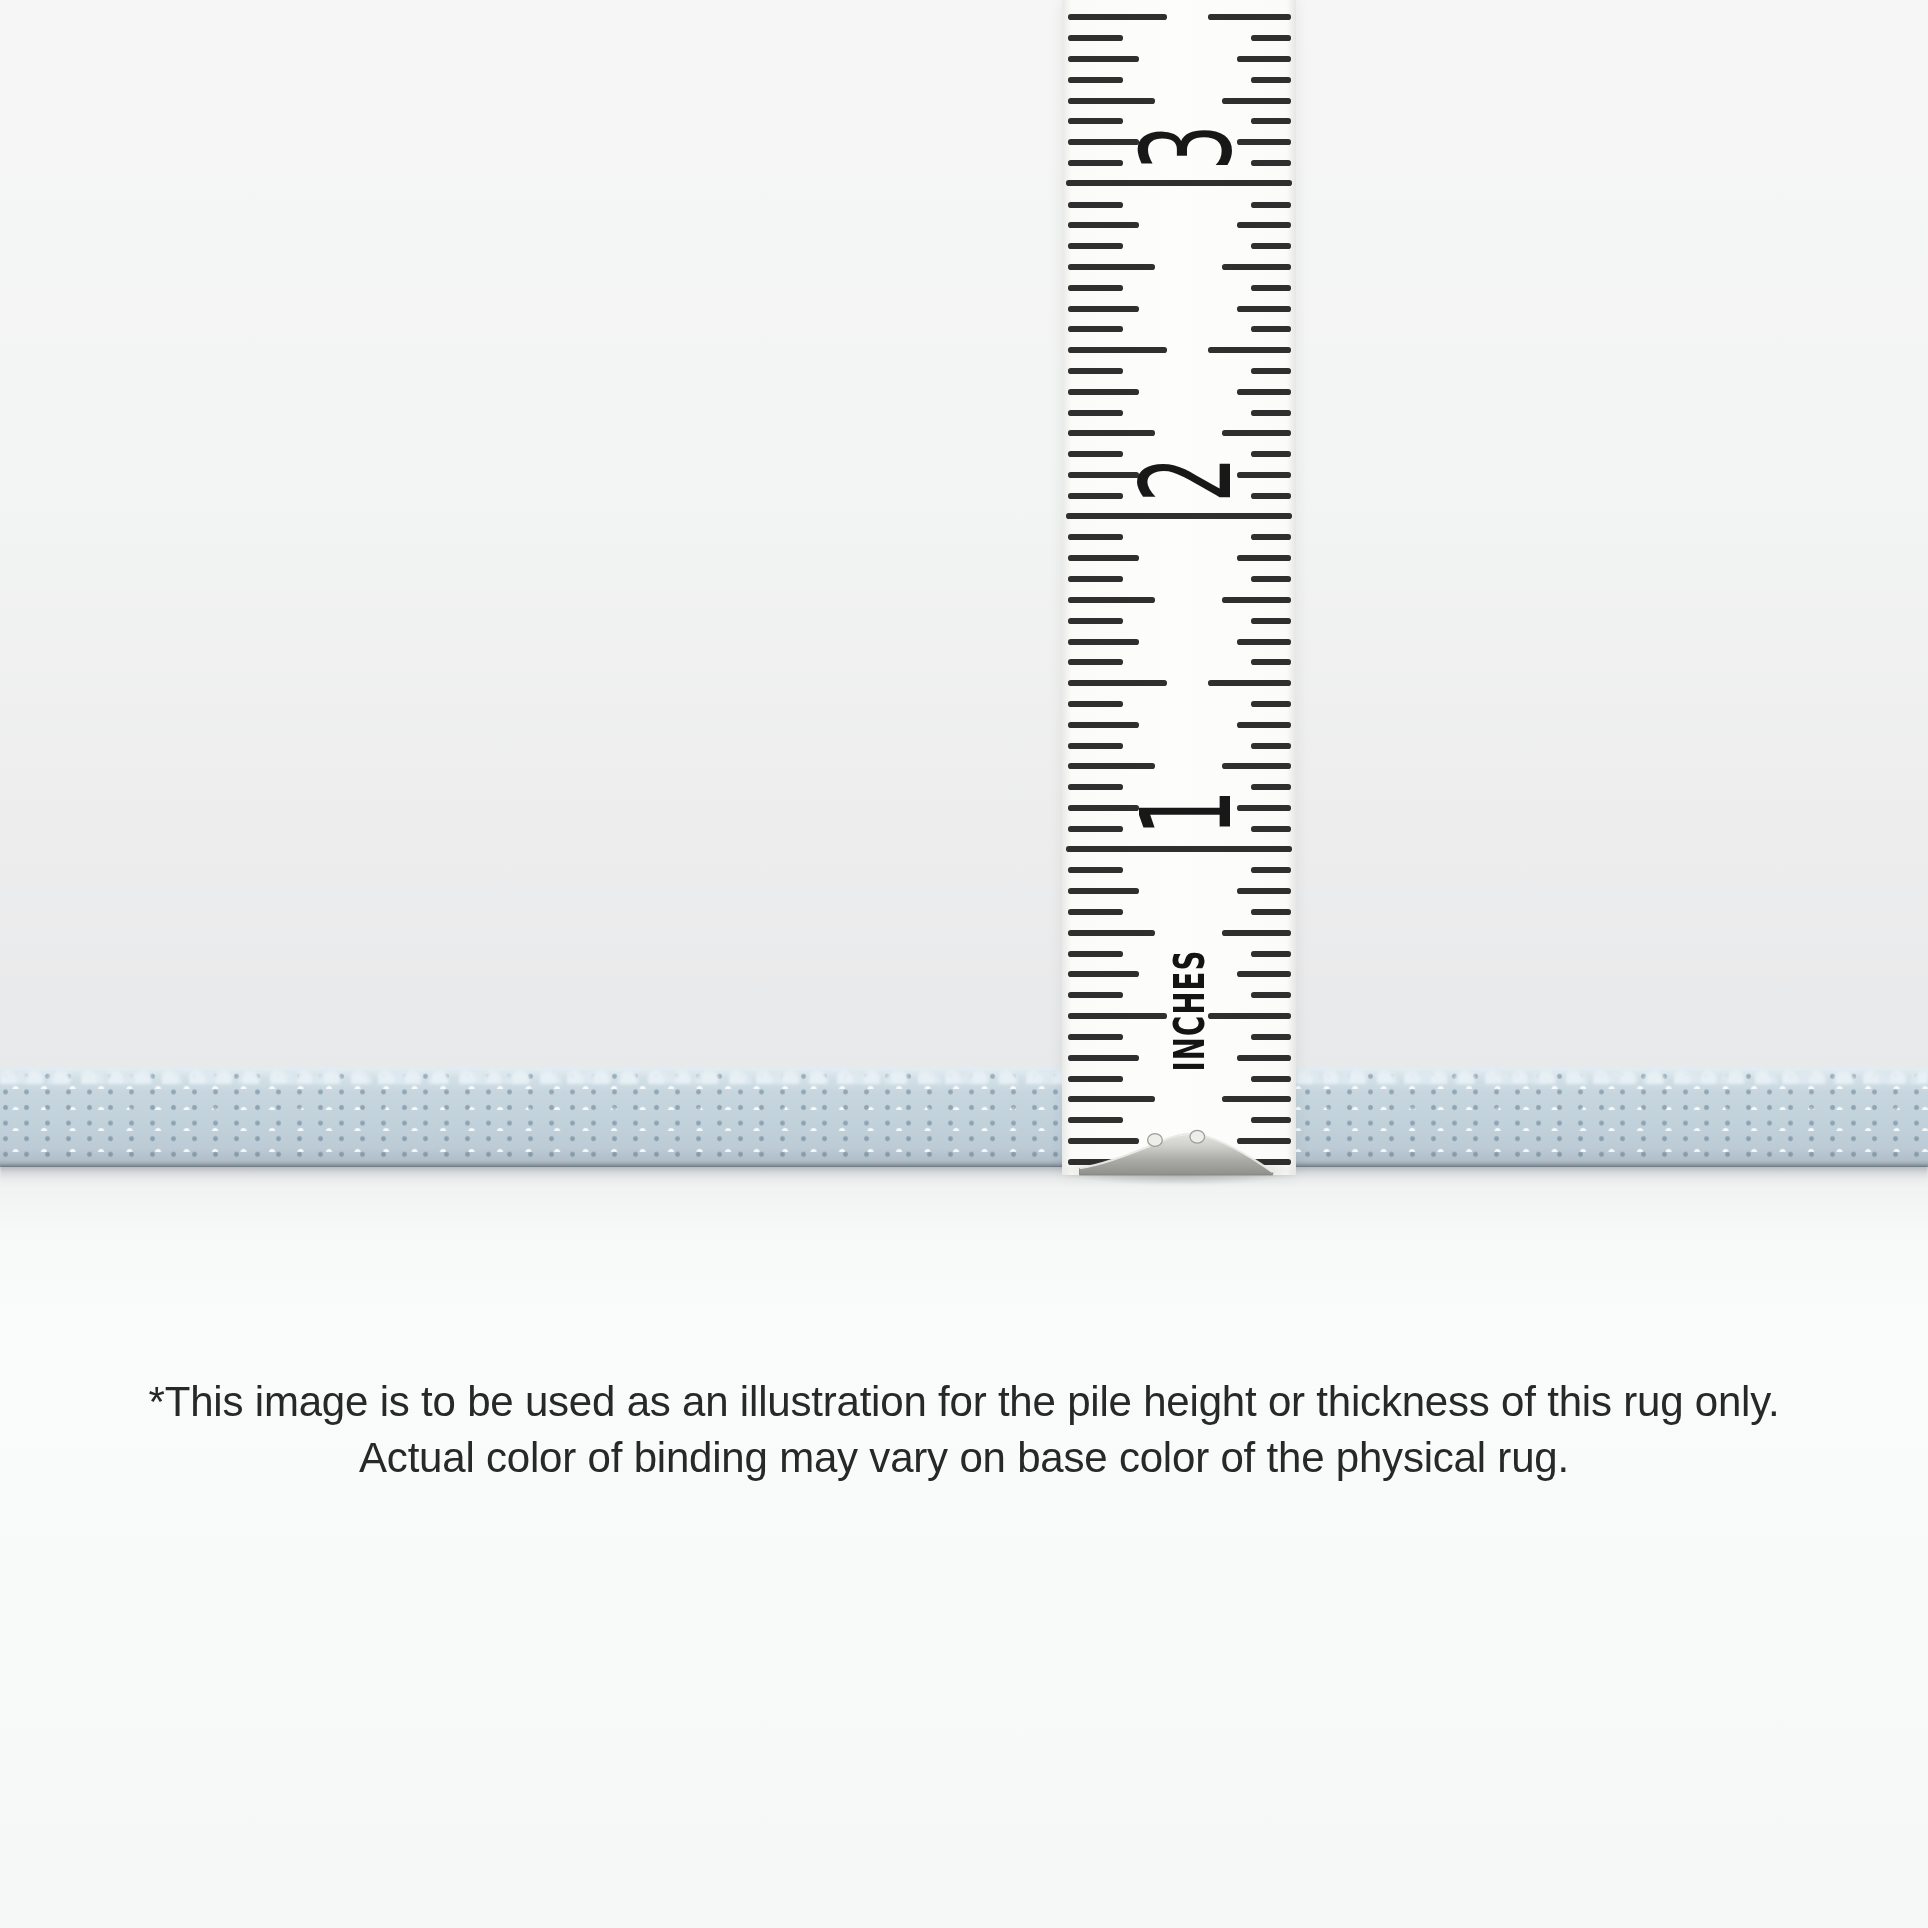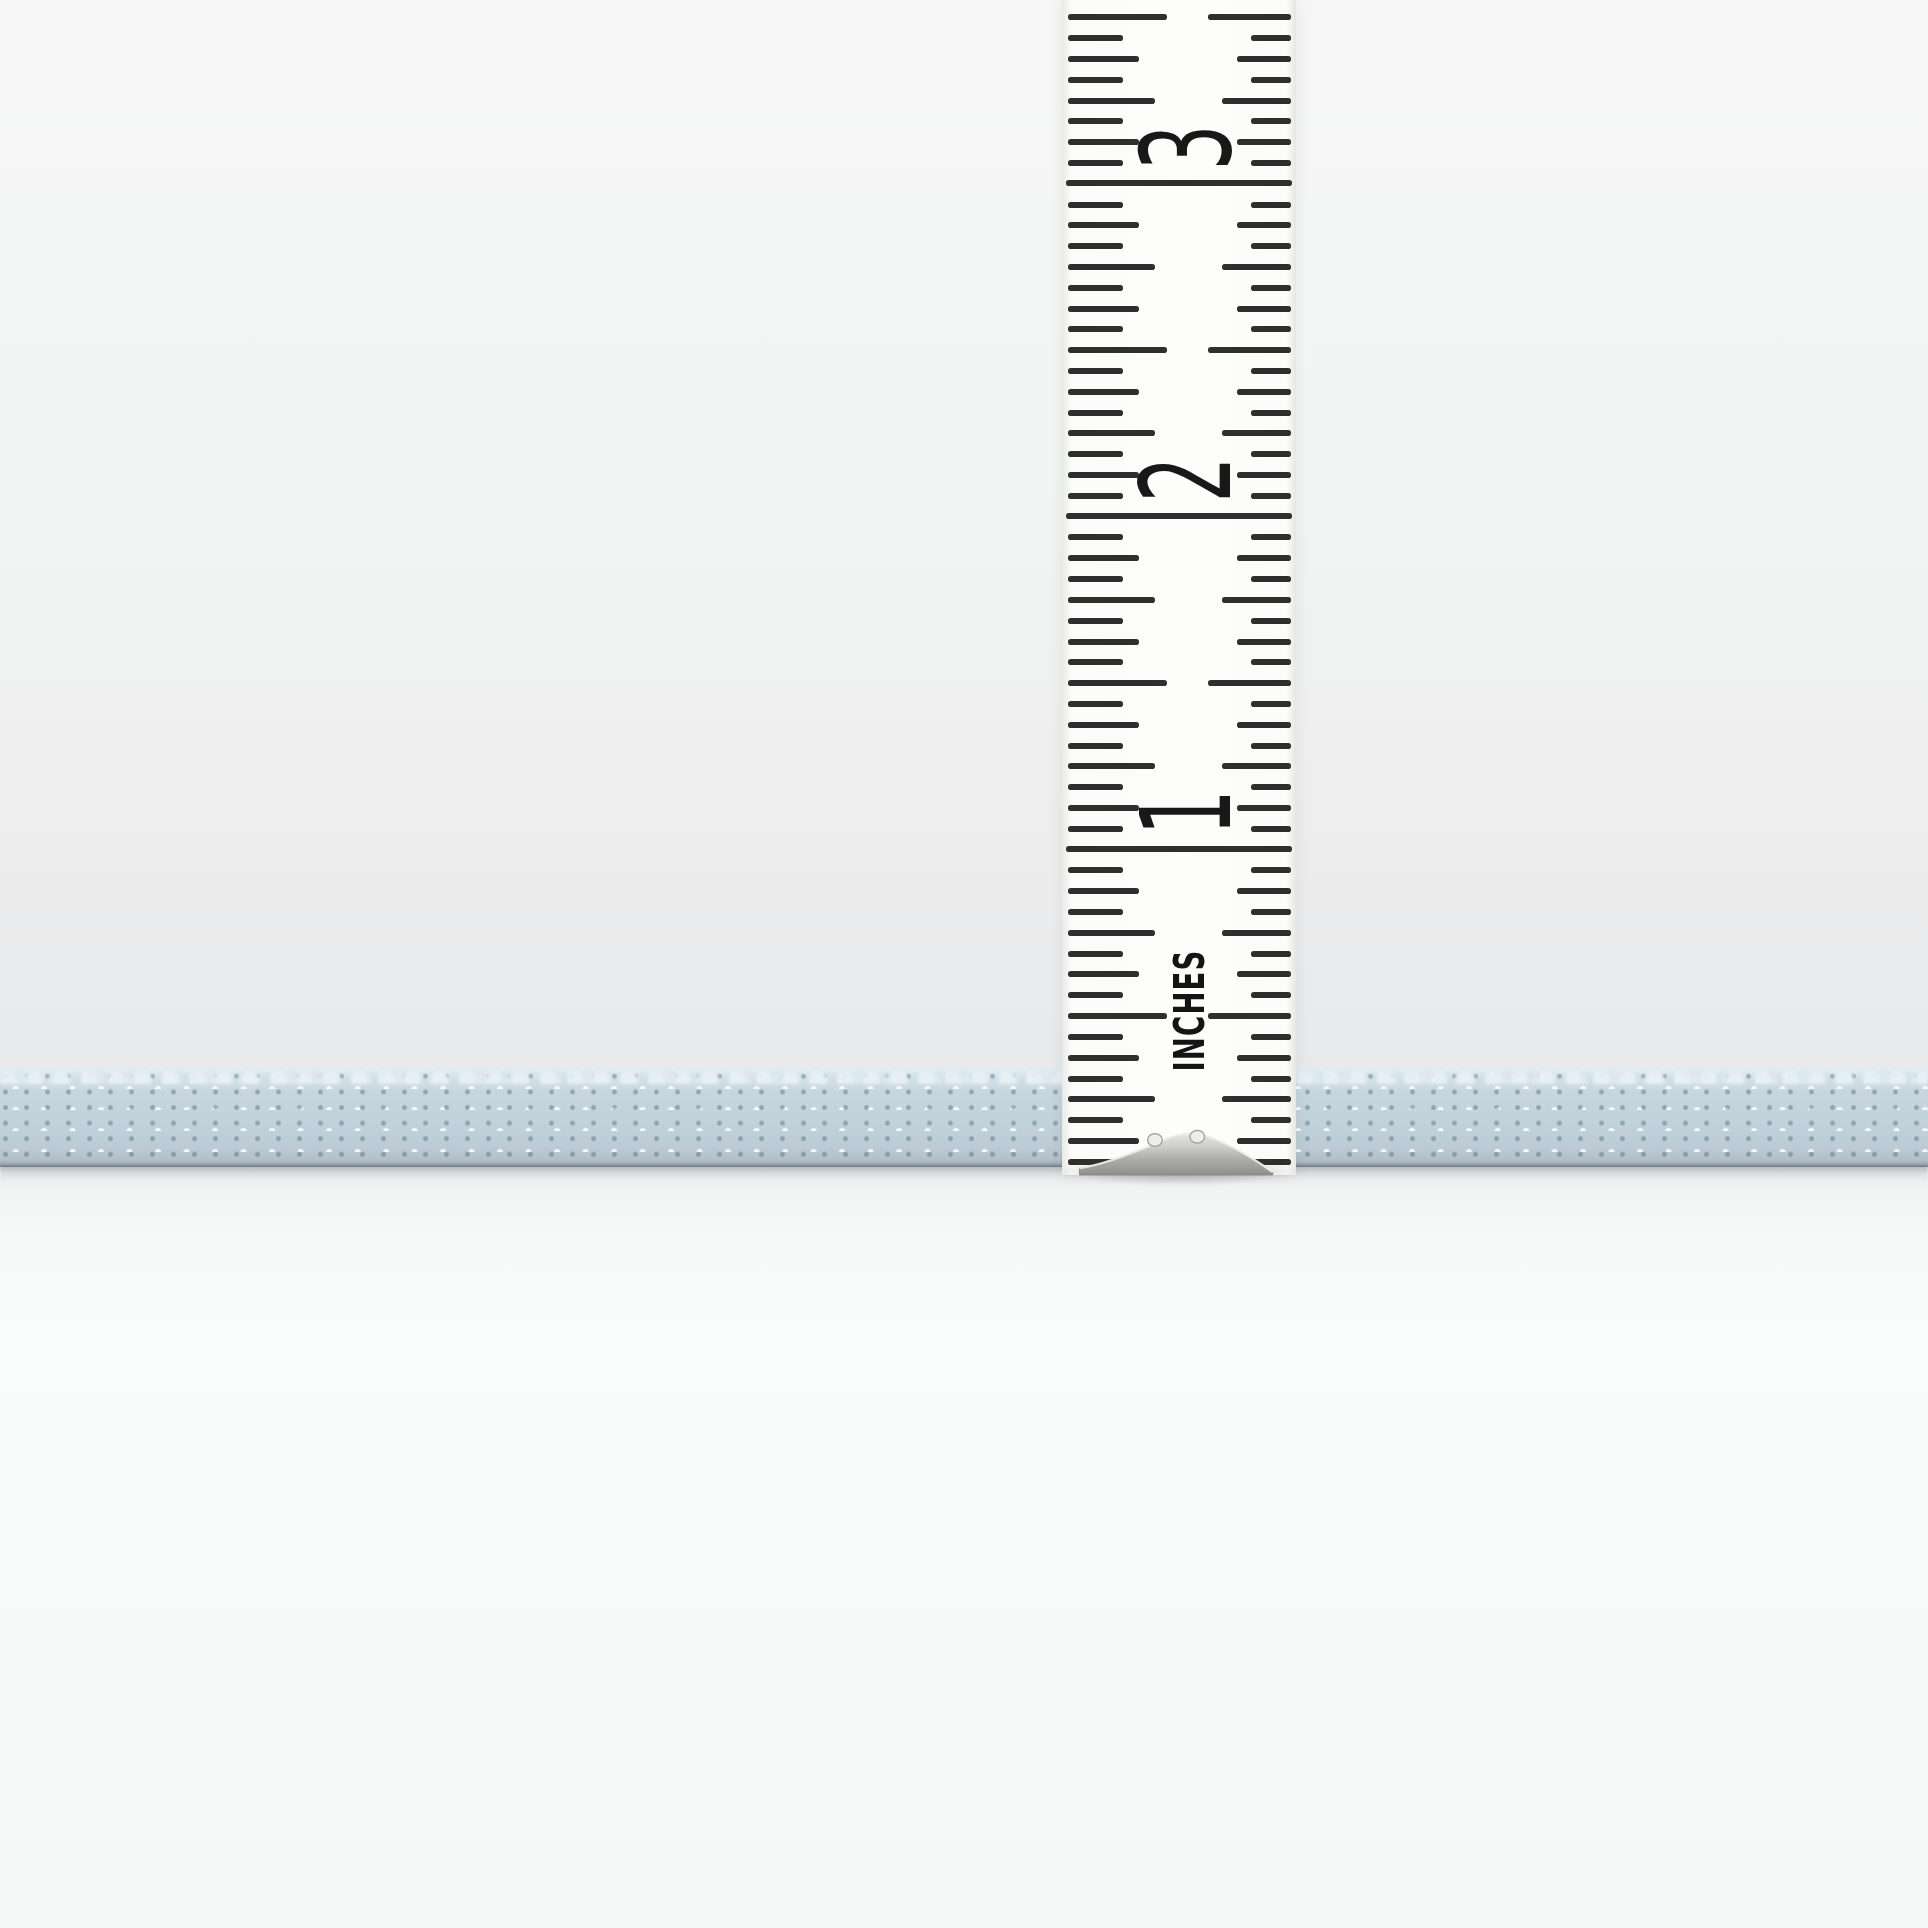--- a/index.html
+++ b/index.html
@@ -234,16 +234,18 @@
         <stop offset="1" stop-color="#8f8f8b"></stop>
       </linearGradient>
     </defs>
     <path d="M6,52 L6,44.5 C28,41.5 60,30 95,15 C112,7.5 126,5.5 139,8.5 C163,15 193,32.5 216,49 L216,52 Z" fill="url(#mg)" stroke="#87877f" stroke-width="1"></path>
     <path d="M6,44.5 C28,41.5 60,30 95,15 C112,7.5 126,5.5 139,8.5 C163,15 193,32.5 216,49" fill="none" stroke="#f4f4f1" stroke-width="2.4" opacity="0.85"></path>
     <ellipse cx="88" cy="14" rx="8" ry="7" fill="#ededea" stroke="#9d9d99" stroke-width="1.4"></ellipse>
     <ellipse cx="134" cy="10.5" rx="8" ry="7" fill="#ededea" stroke="#9d9d99" stroke-width="1.4"></ellipse>
   </svg>
 
   <div class="caption">
+    <div>*This image is to be used as an illustration for the pile height or thickness of this rug only.</div>
+    <div>Actual color of binding may vary on base color of the physical rug.</div>
   </div>
 
 </div>
 
 
 </body></html>

